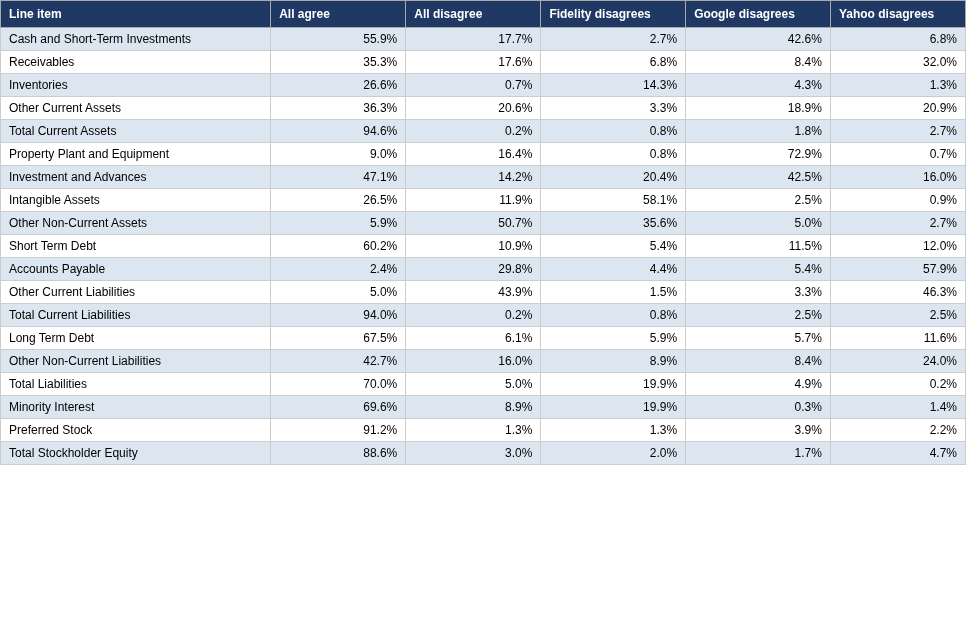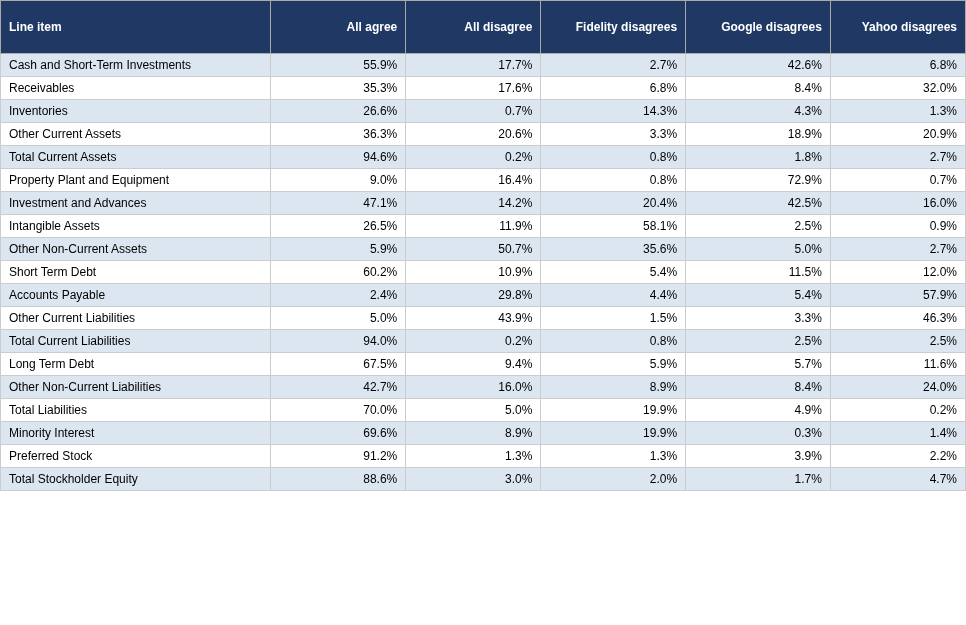--- a/index.html
+++ b/index.html
@@ -26,27 +26,26 @@
     col.col-agree { width: 14%; }
     col.col-disagree { width: 14%; }
     col.col-fidelity { width: 15%; }
     col.col-google { width: 15%; }
     col.col-yahoo { width: 14%; }
 
     thead tr th {
       background-color: #1f3864;
       color: #fff;
       font-weight: bold;
-      padding: 19px 8px;
+      padding: 6px 8px;
       text-align: left;
       border: 1px solid #aaa;
       font-size: 12px;
     }
     thead tr th:not(:first-child) {
-      text-align: right;
     }
     tbody tr td {
       padding: 4px 8px;
       border: 1px solid #ccc;
       font-size: 12px;
     }
     tbody tr td:not(:first-child) {
       text-align: right;
     }
     tbody tr:nth-child(odd) {
@@ -180,21 +179,21 @@
           <td>Total Current Liabilities</td>
           <td>94.0%</td>
           <td>0.2%</td>
           <td>0.8%</td>
           <td>2.5%</td>
           <td>2.5%</td>
         </tr>
         <tr>
           <td>Long Term Debt</td>
           <td>67.5%</td>
-          <td>9.4%</td>
+          <td>6.1%</td>
           <td>5.9%</td>
           <td>5.7%</td>
           <td>11.6%</td>
         </tr>
         <tr>
           <td>Other Non-Current Liabilities</td>
           <td>42.7%</td>
           <td>16.0%</td>
           <td>8.9%</td>
           <td>8.4%</td>

